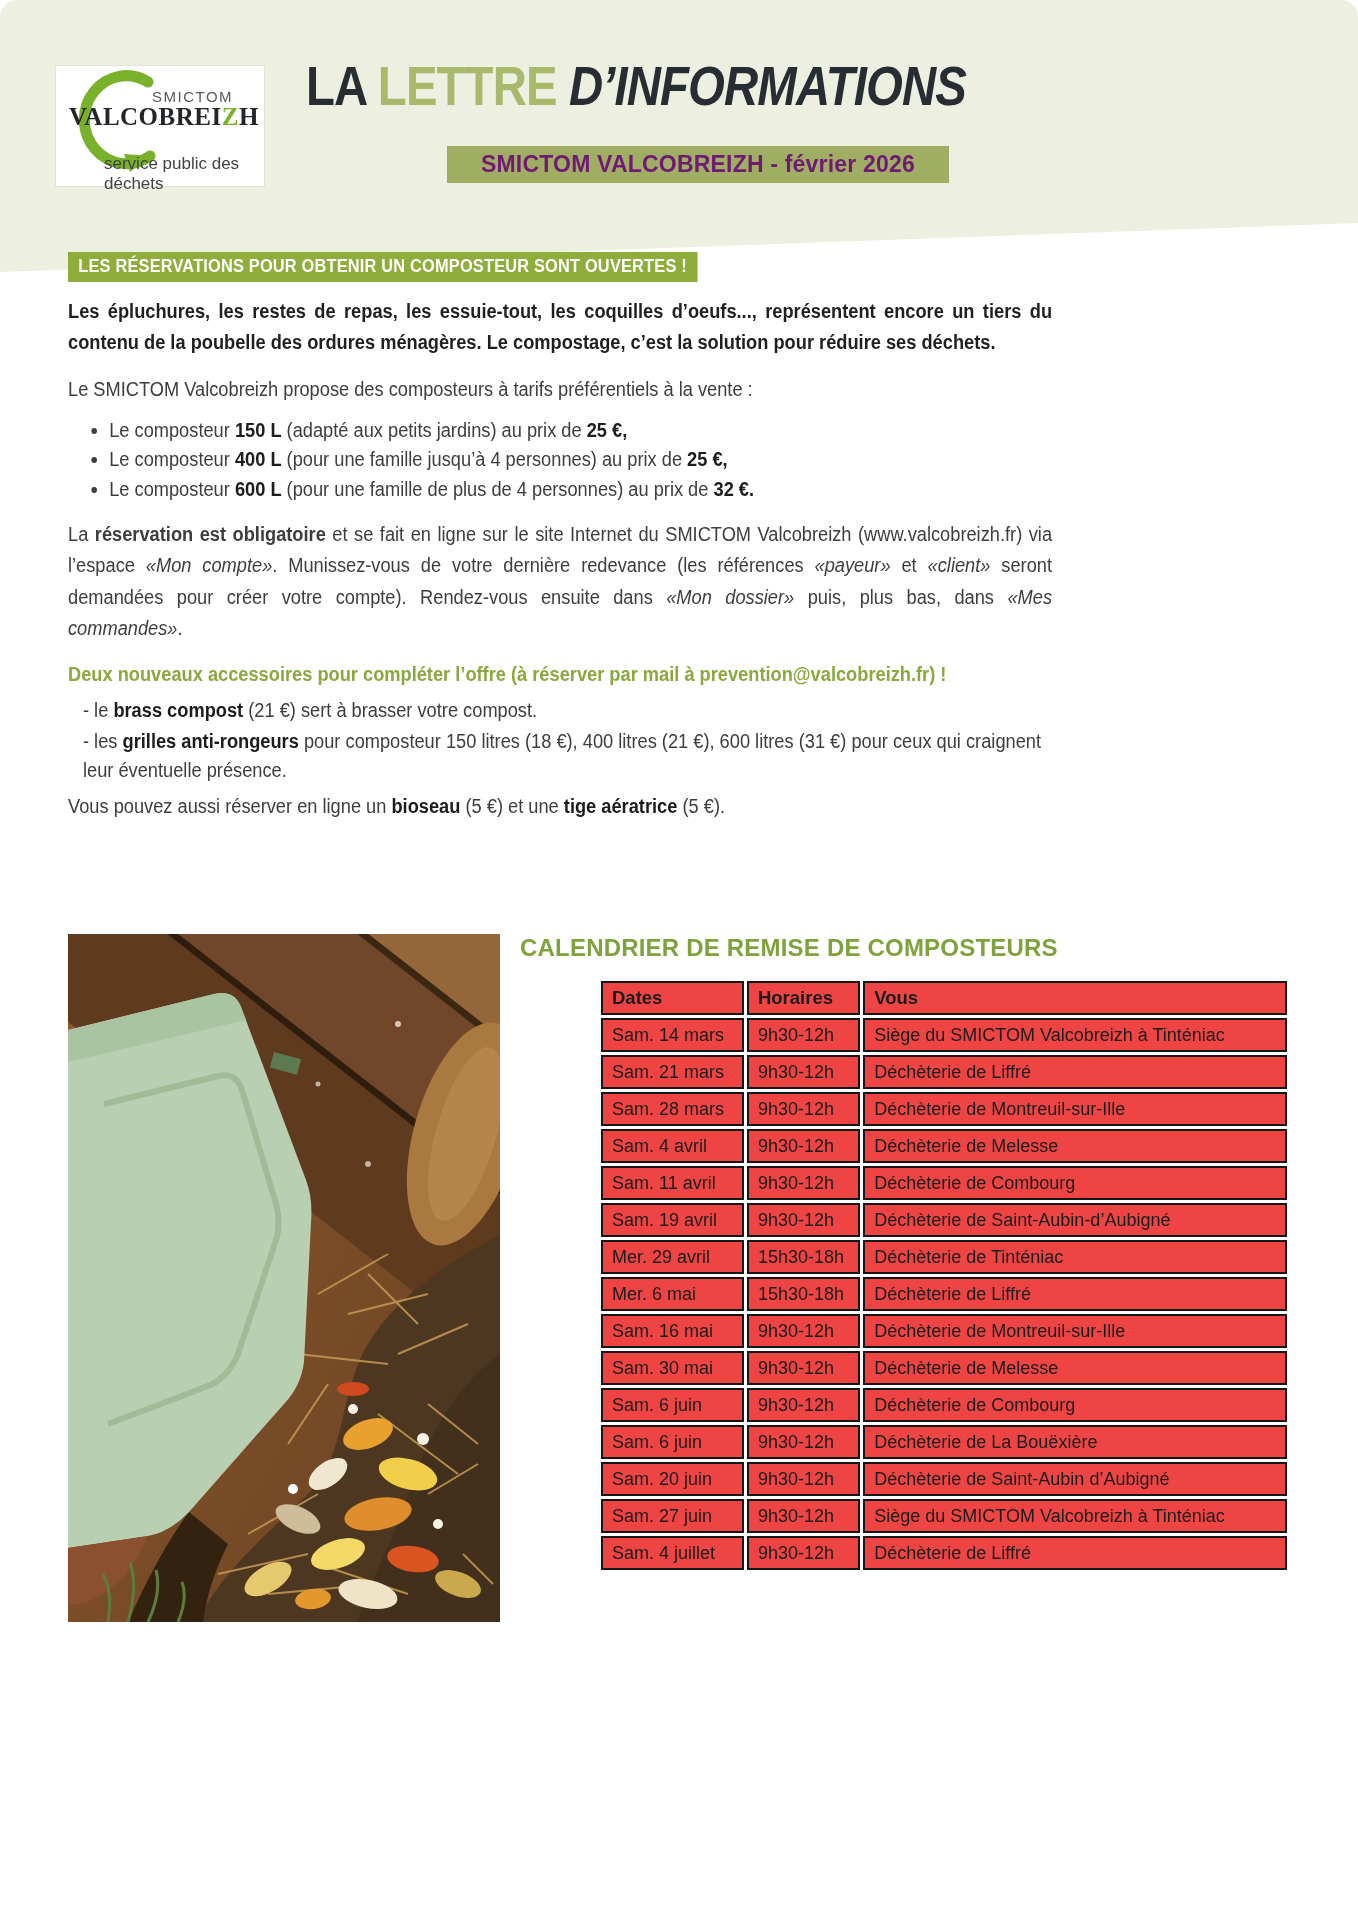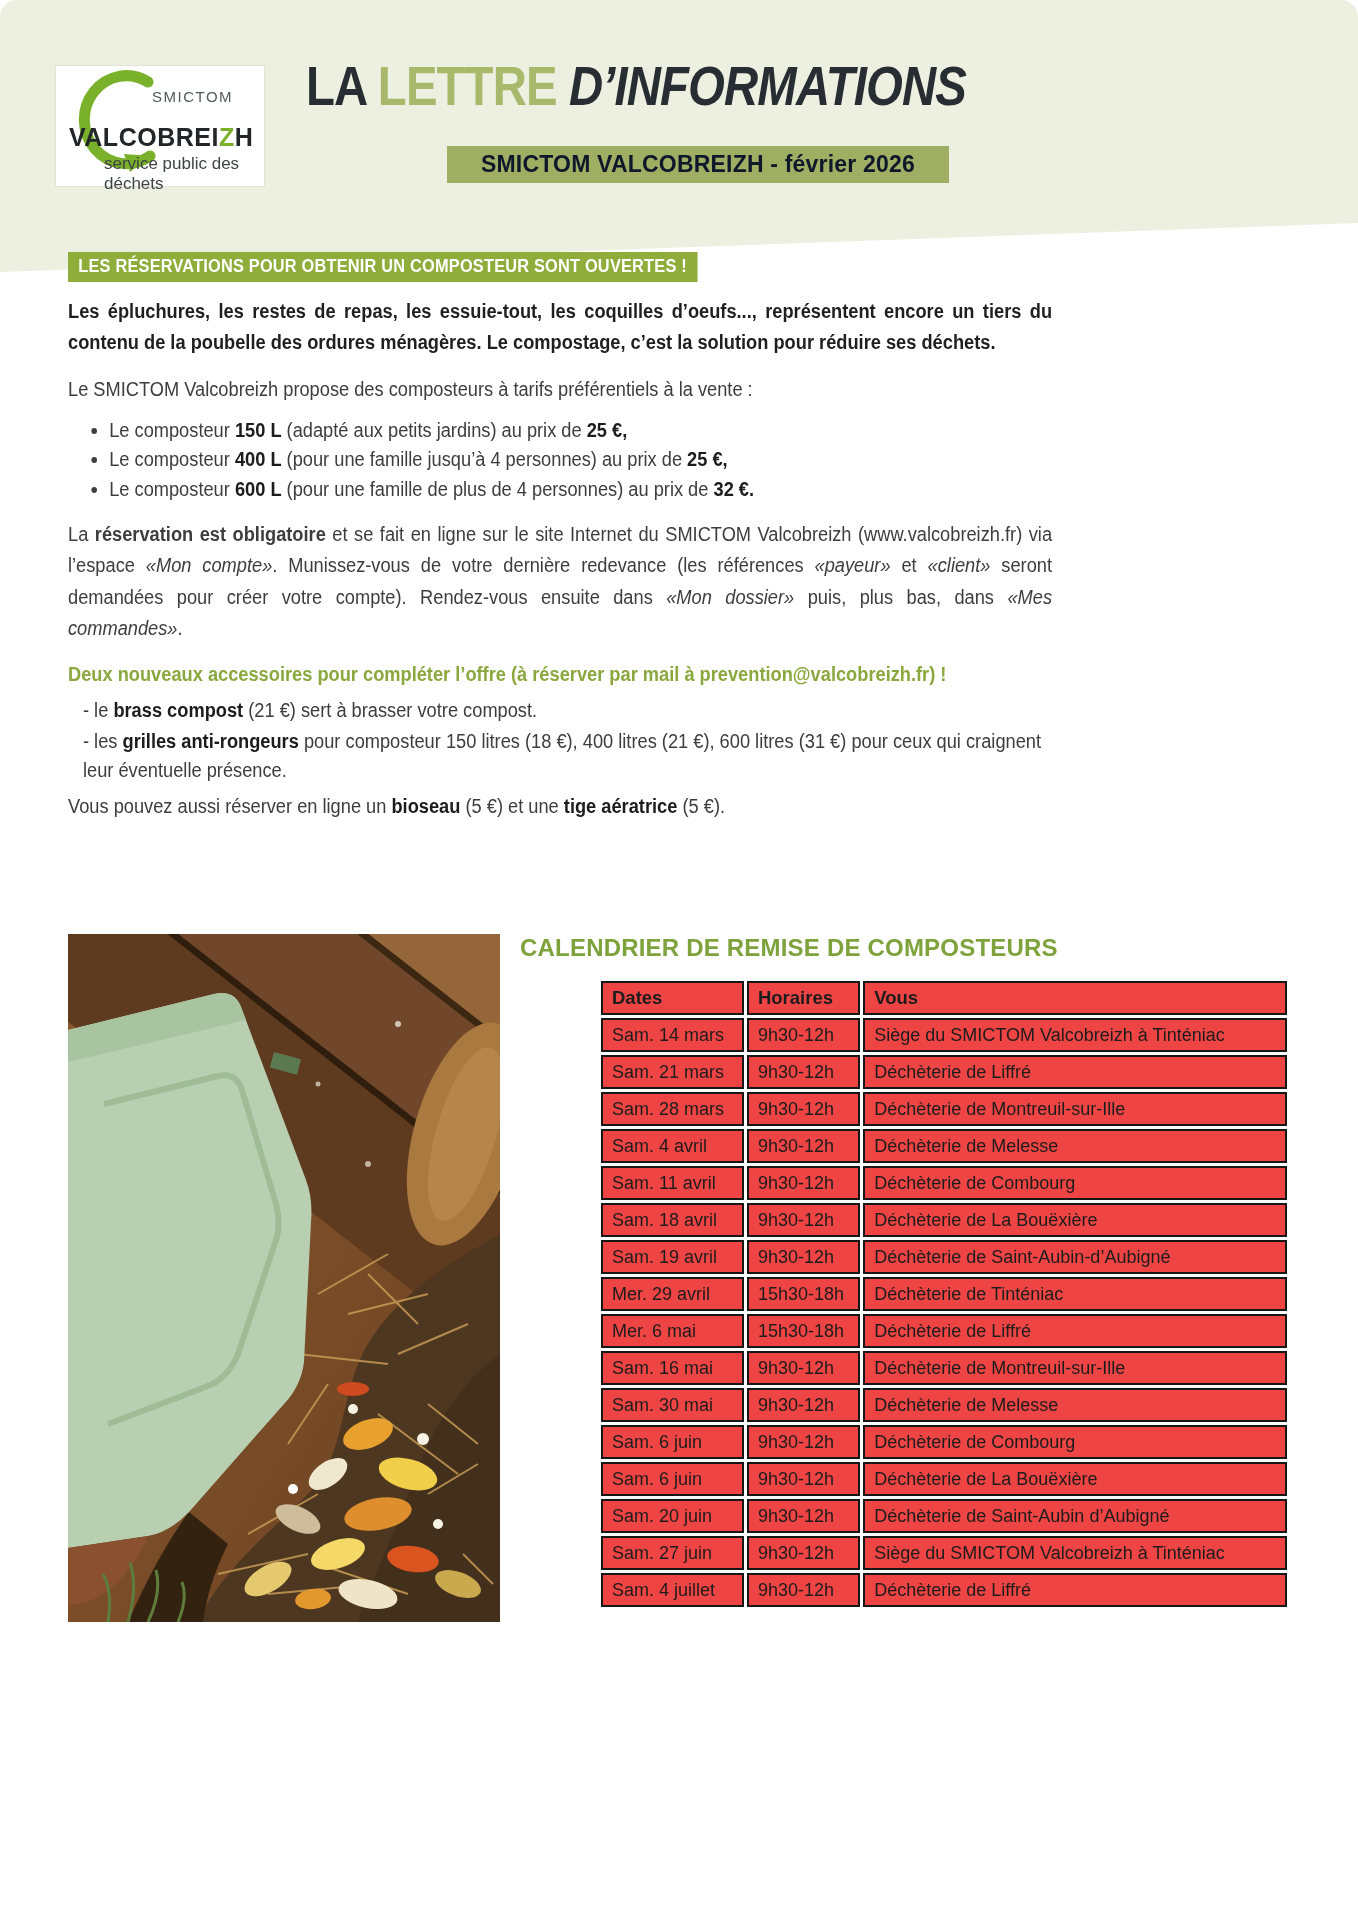--- a/index.html
+++ b/index.html
@@ -15,38 +15,38 @@
   .logo-card {
     position:absolute; left:56px; top:66px; width:208px; height:120px;
     background:#ffffff; box-shadow:0 0 0 1px #e2e4d8;
   }
   .logo-swoosh { position:absolute; left:10px; top:2px; }
   .logo-smictom {
     position:absolute; left:96px; top:22px;
     font-size:15px; letter-spacing:1.5px; color:#55595c;
   }
   .logo-name {
-    position:absolute; left:13px; top:57px; white-space:nowrap;
-    font-size:25px; font-weight:700; color:#232629; letter-spacing:0.5px;
+    position:absolute; left:13px; top:37px; white-space:nowrap;
+    font-size:25px; font-weight:700; color:#232629; letter-spacing:0.5px;font-family:Liberation Serif, serif;
   }
   .logo-name .z-green { color:#79b12b; }
   .logo-tagline {
     position:absolute; left:48px; top:88px;
     font-size:17px; color:#3f4346;
   }
   .main-title {
     position:absolute; left:306px; top:54px; white-space:nowrap;
     font-size:55px; font-weight:800; color:#272d33; letter-spacing:-1px;
     transform:scaleX(0.86); transform-origin:left top;
   }
   .main-title .t-lettre { color:#a8b96c; }
   .main-title .t-info { font-style:italic; }
   .issue-banner {
     position:absolute; left:447px; top:146px; width:502px; height:37px;
-    background:#9fae63; color:#0f172a;
+    background:#9fae63; color:#701a75;
     display:flex; align-items:center; justify-content:center;
     font-size:23px; font-weight:700; letter-spacing:0.2px;
   }
 
   
   .text-col {
     position:absolute; left:68px; top:252px; width:1052px;
     transform:scaleX(0.9354); transform-origin:left top;
     color:#3d3d3d;
   }
@@ -245,25 +245,20 @@
     <td>Sam. 4 avril</td>
     <td>9h30-12h</td>
     <td>Déchèterie de Melesse</td>
   </tr>
             <tr>
     <td>Sam. 11 avril</td>
     <td>9h30-12h</td>
     <td>Déchèterie de Combourg</td>
   </tr>
             <tr>
-    <td>Sam. 18 avril</td>
-    <td>9h30-12h</td>
-    <td>Déchèterie de La Bouëxière</td>
-  </tr>
-            <tr>
     <td>Sam. 19 avril</td>
     <td>9h30-12h</td>
     <td>Déchèterie de Saint-Aubin-d’Aubigné</td>
   </tr>
             <tr>
     <td>Mer. 29 avril</td>
     <td>15h30-18h</td>
     <td>Déchèterie de Tinténiac</td>
   </tr>
             <tr>

